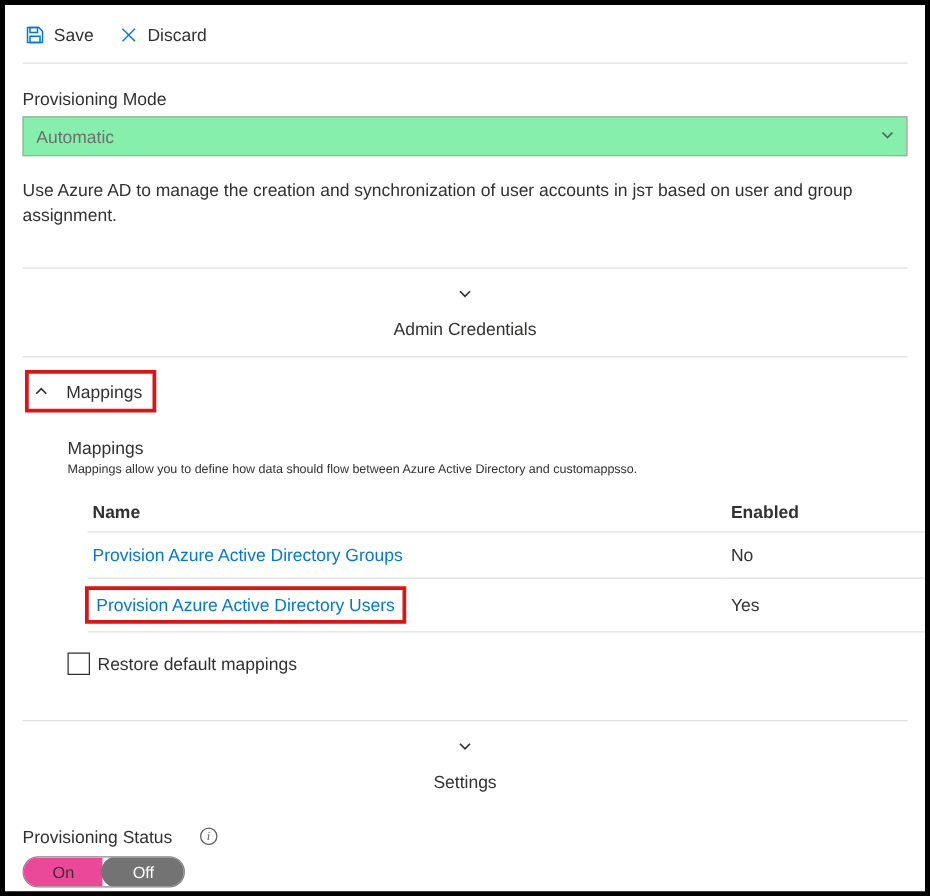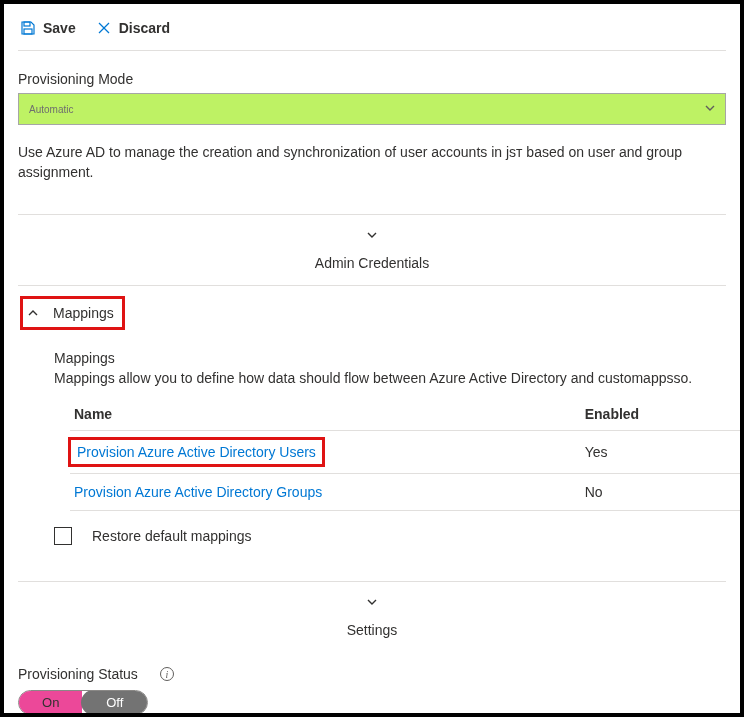--- a/index.html
+++ b/index.html
@@ -48,43 +48,42 @@
       display: inline-flex;
       align-items: center;
       gap: 7px;
       background: none;
       border: none;
       font-size: 14px;
       color: #323130;
       cursor: pointer;
       padding: 0;
       font-family: inherit;
-      font-weight: bold;
     }
     .toolbar-btn svg {
       width: 16px;
       height: 16px;
     }
     .field-label {
       font-size: 14px;
       color: #323130;
       margin-bottom: 6px;
       display: block;
     }
     .select-wrap {
       position: relative;
       margin-bottom: 18px;
     }
     .select {
       width: 100%;
       height: 32px;
       border: 1px solid #a6a6a6;
-      background: #bef264;
+      background: #86efac;
       color: #6e6e6e;
-      font-size: 10px;
+      font-size: 14px;
       padding: 0 30px 0 10px;
       appearance: none;
       -webkit-appearance: none;
       font-family: inherit;
     }
     .select-chevron {
       position: absolute;
       right: 10px;
       top: 50%;
       transform: translateY(-50%);
@@ -127,21 +126,21 @@
     }
     .section-content {
       padding: 10px 0 20px 36px;
     }
     .content-heading {
       font-size: 14px;
       font-weight: 400;
       margin-bottom: 4px;
     }
     .content-desc {
-      font-size: 14px;
+      font-size: 10px;
       color: #323130;
       margin-bottom: 12px;
     }
     .table {
       width: 100%;
       border-collapse: collapse;
       margin-left: 16px;
     }
     .table th {
       text-align: left;
@@ -162,21 +161,21 @@
     }
     .link-highlighted-outer {
       display: inline-block;
       border: 3px solid #df1313;
       padding: 4px 6px;
       margin: -4px -6px;
     }
     .checkbox-row {
       display: flex;
       align-items: center;
-      gap: 20px;
+      gap: 6px;
       margin-top: 16px;
     }
     .checkbox {
       width: 18px;
       height: 18px;
       border: 1px solid #323130;
       background: #fff;
       cursor: pointer;
     }
     .status-row {
@@ -286,26 +285,26 @@
       <div class="content-desc">Mappings allow you to define how data should flow between Azure Active Directory and customappsso.</div>
       <table class="table">
         <thead>
           <tr>
             <th style="width:76%">Name</th>
             <th>Enabled</th>
           </tr>
         </thead>
         <tbody>
           <tr>
+            <td><a class="link">Provision Azure Active Directory Groups</a></td>
+            <td>No</td>
+          </tr>
+          <tr>
             <td><span class="link-highlighted-outer"><a class="link">Provision Azure Active Directory Users</a></span></td>
             <td>Yes</td>
-          </tr>
-          <tr>
-            <td><a class="link">Provision Azure Active Directory Groups</a></td>
-            <td>No</td>
           </tr>
         </tbody>
       </table>
       <div class="checkbox-row">
         <div class="checkbox"></div>
         <span>Restore default mappings</span>
       </div>
     </div>
   </div>
 

